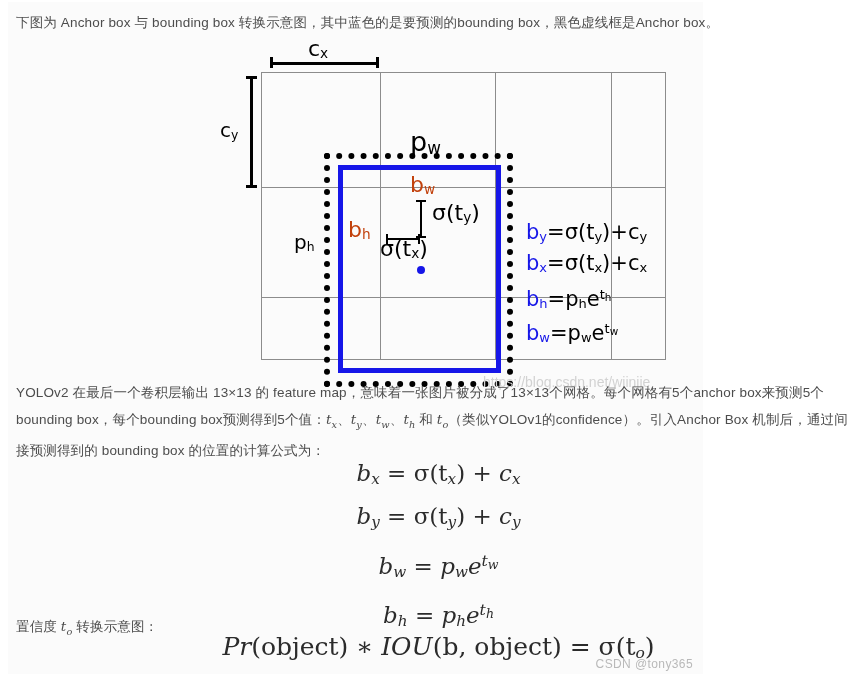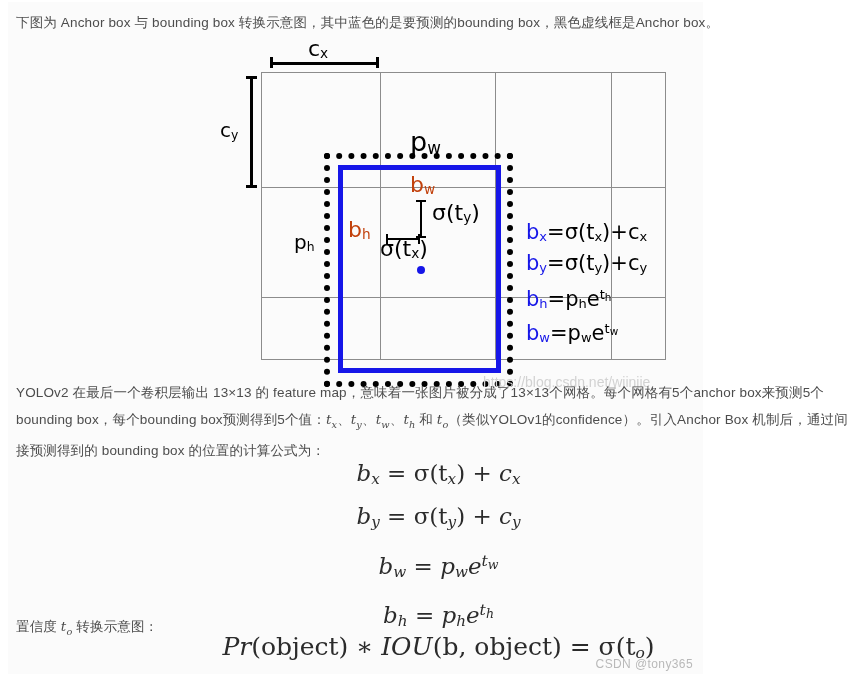--- a/index.html
+++ b/index.html
@@ -263,22 +263,22 @@
       <div class="bracket-h thin" style="left:378px; top:200px; width:34px;">
         <div class="cap-l"></div>
         <div class="bar"></div>
         <div class="cap-r"></div>
       </div>
       <div class="lbl" style="left:372px; top:204px; font-size:22px;text-align:right;"><span>σ(t</span><sub>x</sub><span>)</span></div>
 
       <div id="center-dot"></div>
 
       <div id="eq-block">
+        <div><span>b</span><sub>y</sub><span class="op">=σ(t</span><sub class="op">y</sub><span class="op">)+c</span><sub class="op">y</sub></div>
         <div><span>b</span><sub>x</sub><span class="op">=σ(t</span><sub class="op">x</sub><span class="op">)+c</span><sub class="op">x</sub></div>
-        <div><span>b</span><sub>y</sub><span class="op">=σ(t</span><sub class="op">y</sub><span class="op">)+c</span><sub class="op">y</sub></div>
         <div><span>b</span><sub>h</sub><span class="op">=p</span><sub class="op">h</sub><span class="op">e</span><sup class="op"><span>t</span><sub>h</sub></sup></div>
         <div><span>b</span><sub>w</sub><span class="op">=p</span><sub class="op">w</sub><span class="op">e</span><sup class="op"><span>t</span><sub>w</sub></sup></div>
       </div>
 
       <div id="diagram-watermark">https://blog.csdn.net/wjinjie</div>
     </div>
 
     <div class="para" id="body-text"><span>YOLOv2 在最后一个卷积层输出 13×13 的 feature map，意味着一张图片被分成了13×13个网格。每个网格有5个anchor box来预测5个bounding box，每个bounding box预测得到5个值：</span><span class="mi"><span>t</span><sub>x</sub></span><span>、</span><span class="mi"><span>t</span><sub>y</sub></span><span>、</span><span class="mi"><span>t</span><sub>w</sub></span><span>、</span><span class="mi"><span>t</span><sub>h</sub></span><span> 和 </span><span class="mi"><span>t</span><sub>o</sub></span><span>（类似YOLOv1的confidence）。引入Anchor Box 机制后，通过间接预测得到的 bounding box 的位置的计算公式为：</span></div>
 
     <div class="mathblock" id="formula-group">

